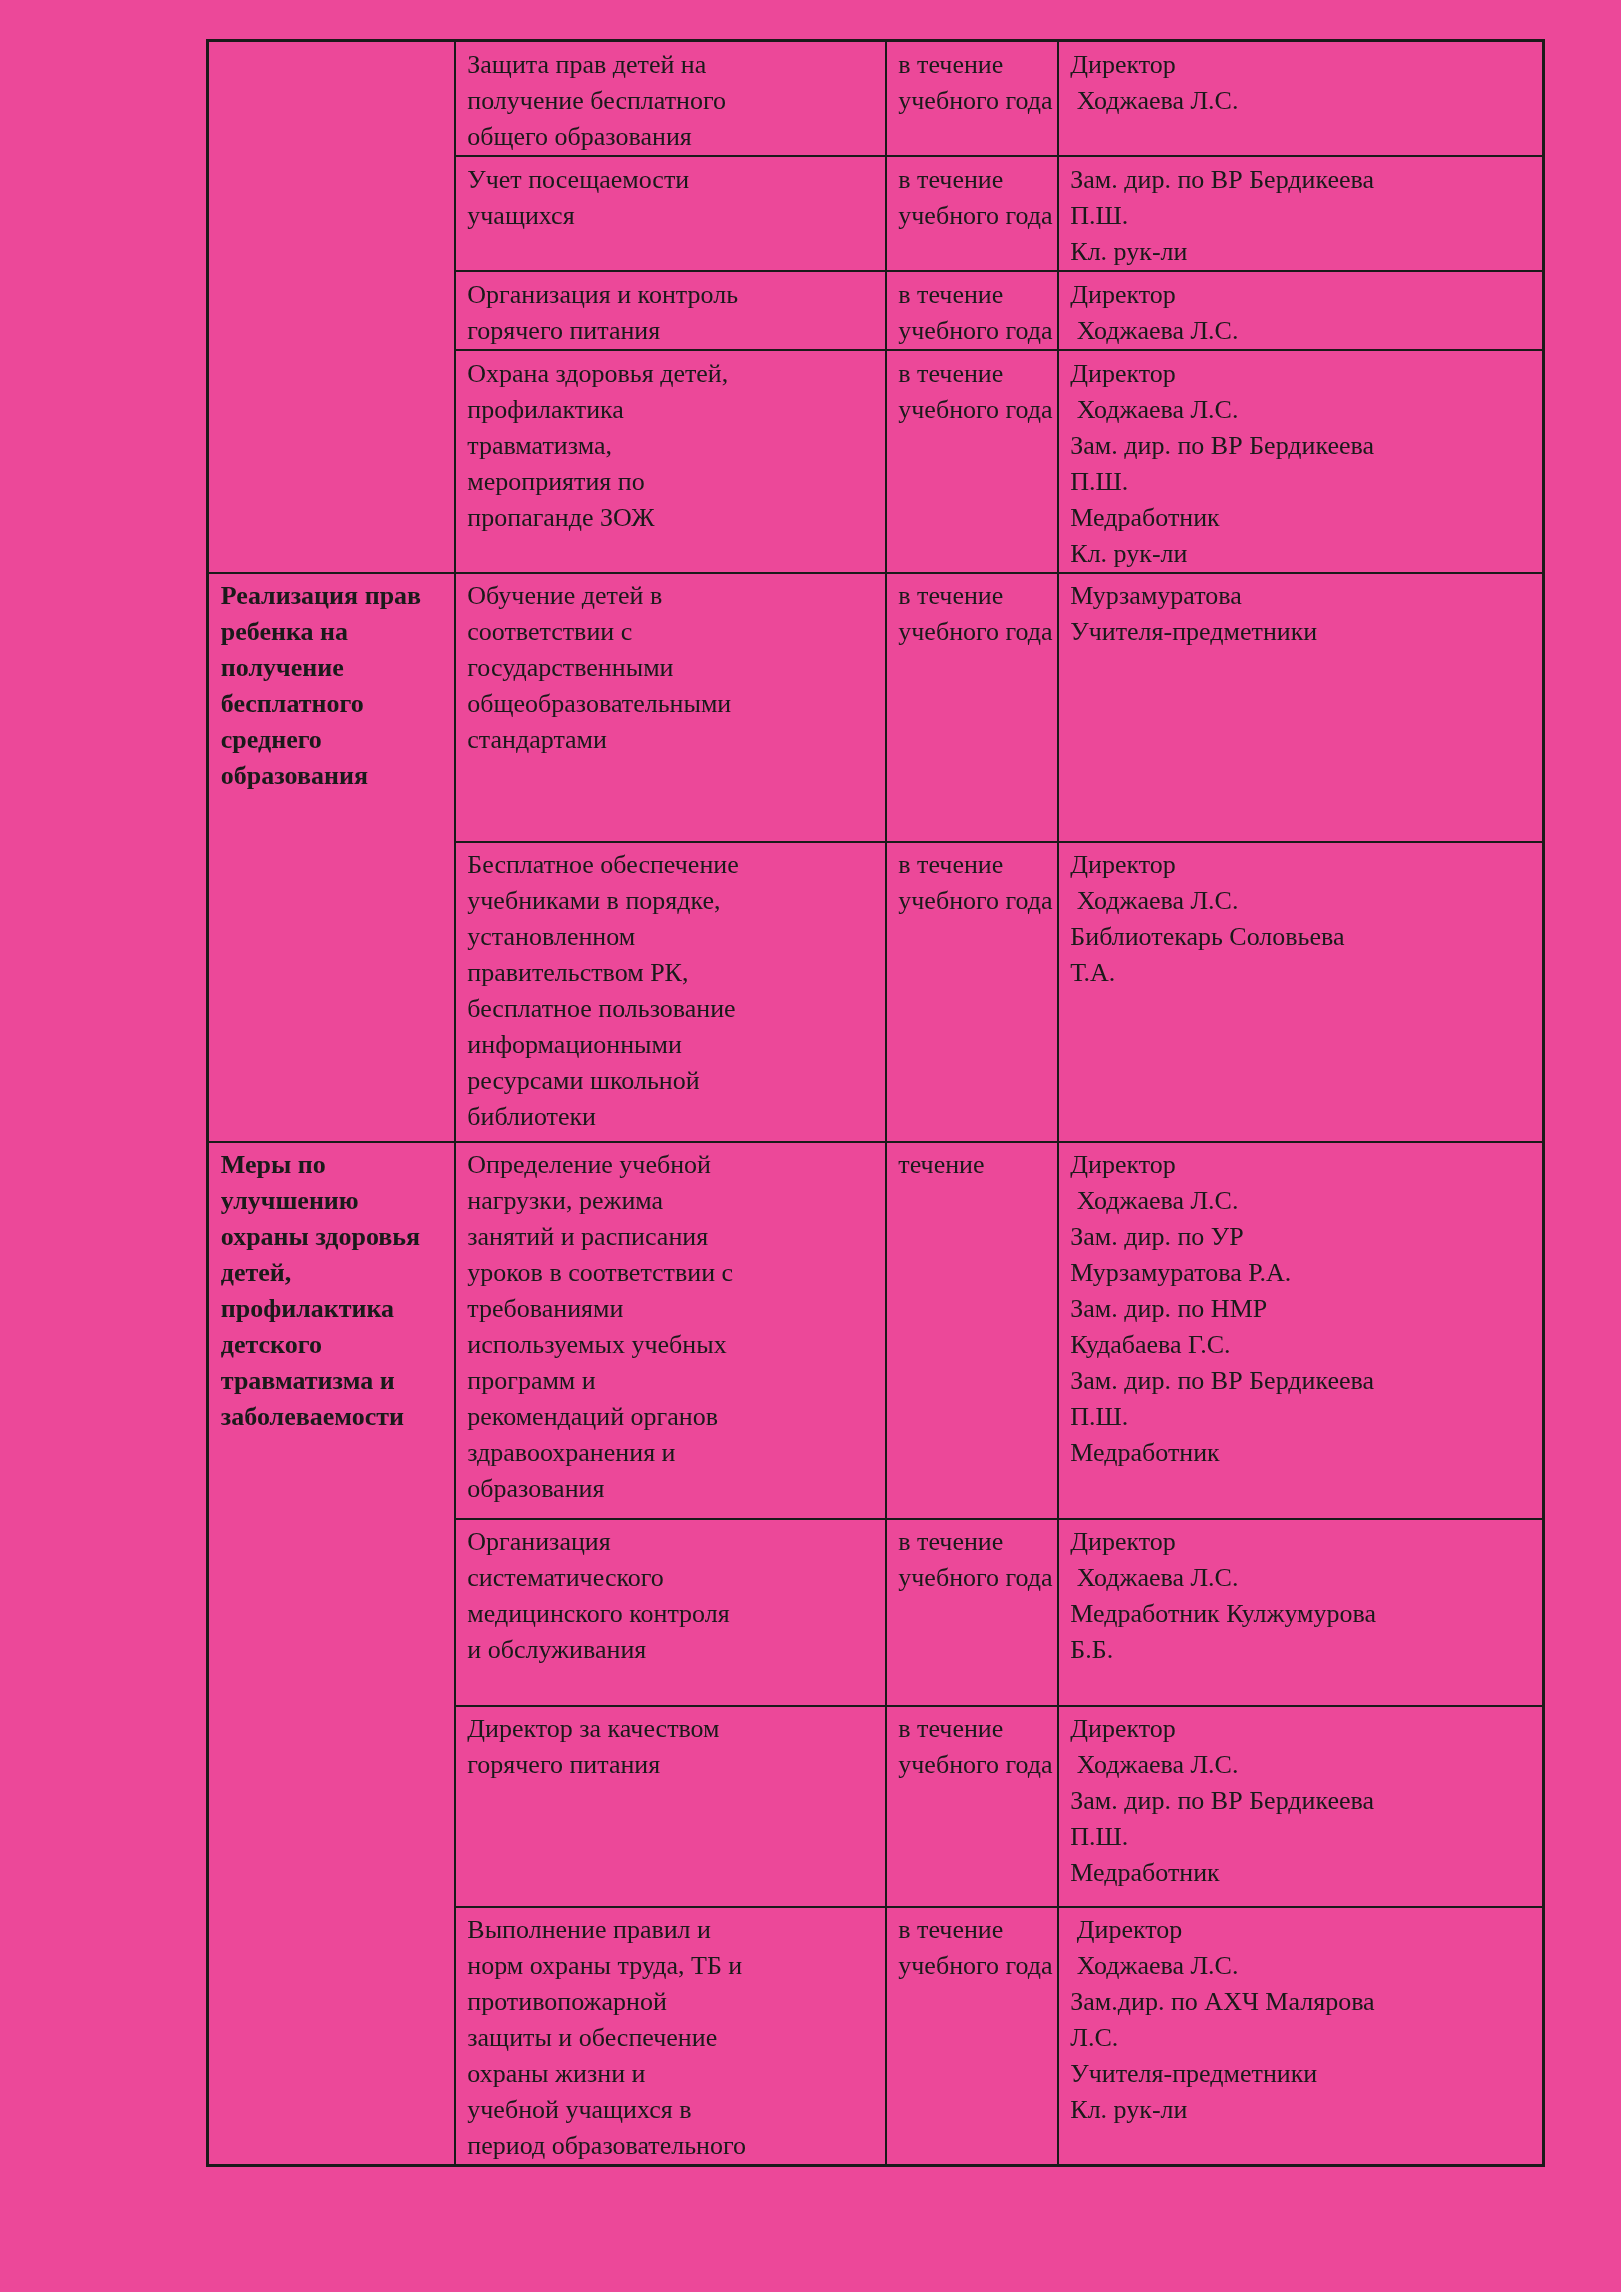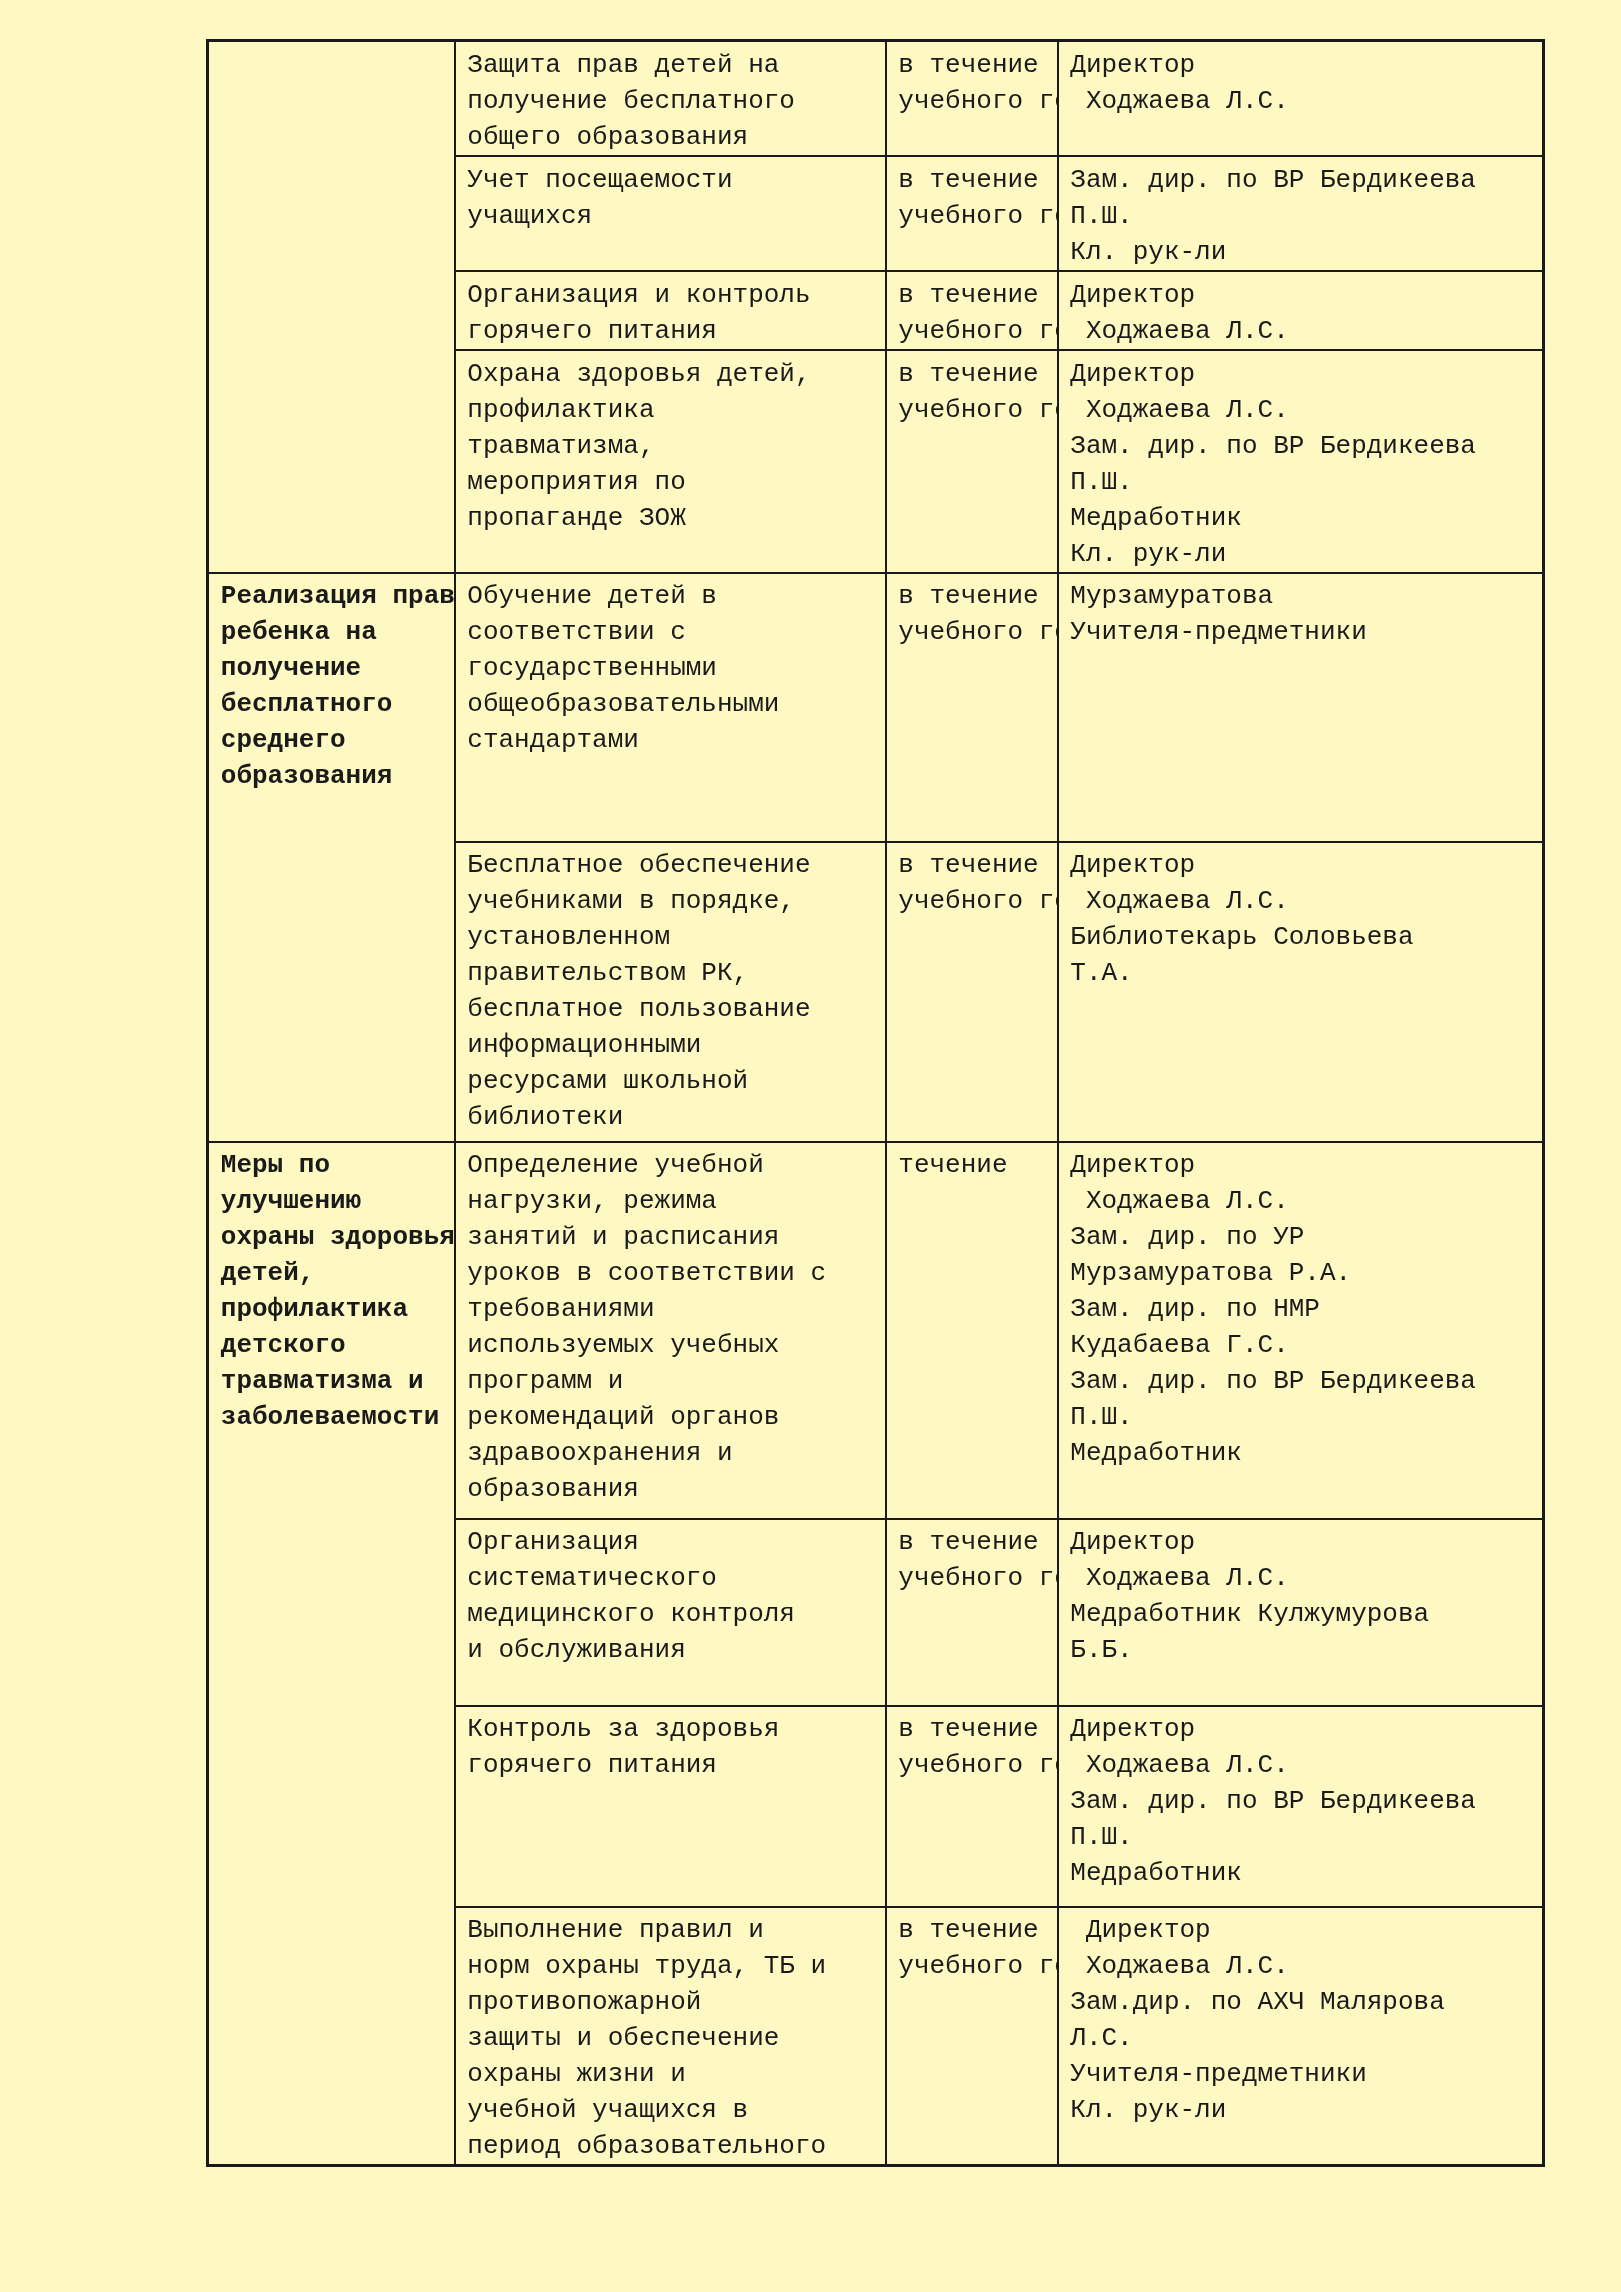--- a/index.html
+++ b/index.html
@@ -12,22 +12,21 @@
     height: 2293px;
     position: relative;
     font-family: "Liberation Serif", "DejaVu Serif", serif;
     color: #1a1a1a;
   }
   .page {
     position: absolute;
     left: 0; top: 0;
     width: 1621px;
     height: 2293px;
-    background: #fef9c3;
-    font-family: Liberation Mono, monospace;
+    background: #ec4899;
   }
   table.plan {
     position: absolute;
     left: 206px;
     top: 39px;
     width: 1336px;
     border-collapse: collapse;
     table-layout: fixed;
     border: 3.9px solid #1a1a1a;
   }
@@ -179,21 +178,21 @@
 медицинского контроля
 и обслуживания</td>
         <td class="time">в течение
 учебного года</td>
         <td>Директор
  Ходжаева Л.С.
 Медработник Кулжумурова
 Б.Б.</td>
       </tr>
       <tr class="r9">
-        <td>Контроль за здоровья
+        <td>Директор за качеством
 горячего питания</td>
         <td class="time">в течение
 учебного года</td>
         <td>Директор
  Ходжаева Л.С.
 Зам. дир. по ВР Бердикеева
 П.Ш.
 Медработник</td>
       </tr>
       <tr class="r10">

